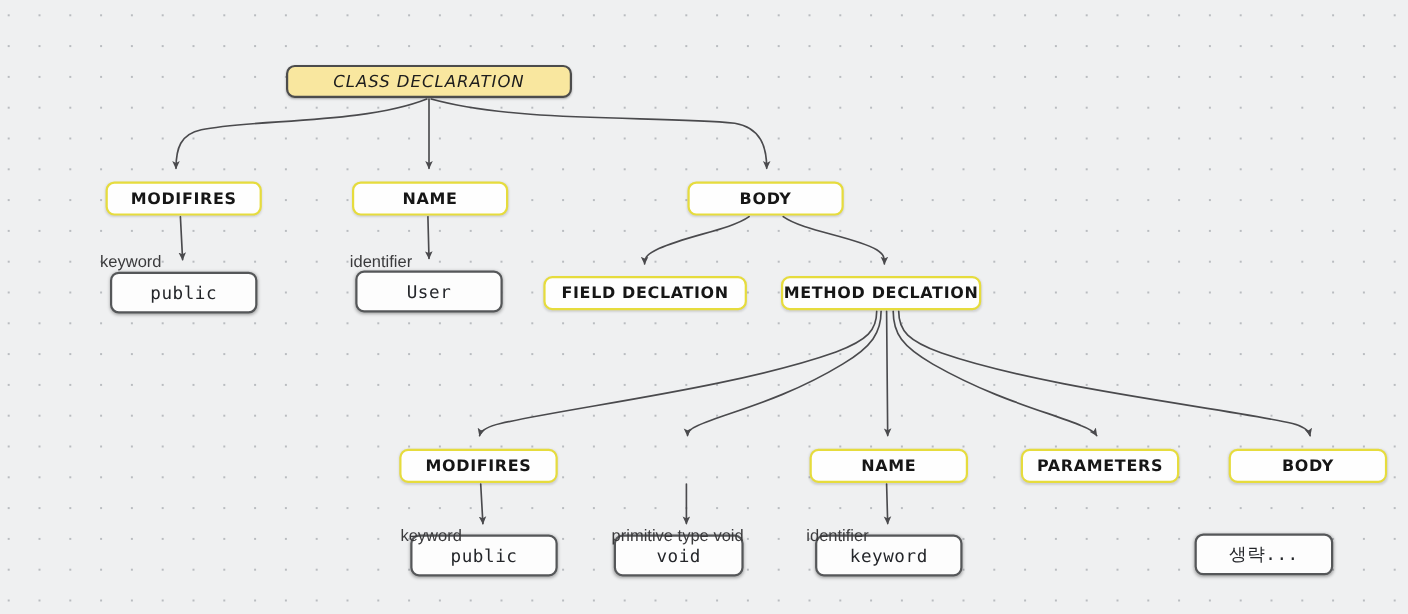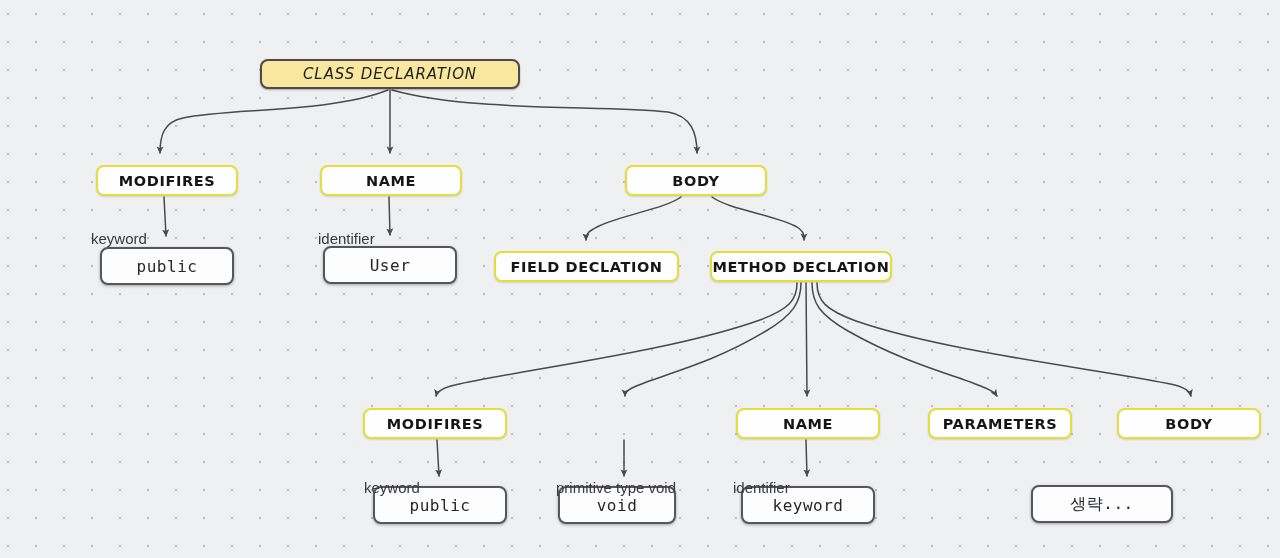--- a/index.html
+++ b/index.html
@@ -156,21 +156,21 @@
   <div class="node struct" style="left:928px; top:408px; width:144px; height:31px;text-align:right;">PARAMETERS</div>
 
   <div class="node struct" style="left:1117px; top:408px; width:144px; height:31px;">BODY</div>
 
   <div class="node leaf" style="left:373px; top:486px; width:134px; height:38px;">public</div>
 
   <div class="node leaf" style="left:558px; top:486px; width:118px; height:38px;">void</div>
 
   <div class="node leaf" style="left:741px; top:486px; width:134px; height:38px;">keyword</div>
 
-  <div class="node leaf" style="left:1031px; top:485px; width:142px; height:38px;">생략...</div>
+  <div class="node leaf" style="left:1086px; top:485px; width:126px; height:38px;">생략...</div>
 
   <div class="edge-label" style="left:91px; top:206px;">keyword</div>
 
   <div class="edge-label" style="left:318px; top:206px;">identifier</div>
 
   <div class="edge-label" style="left:364px; top:455px;">keyword</div>
 
   <div class="edge-label" style="left:556px; top:455px;">primitive type void</div>
 
   <div class="edge-label" style="left:733px; top:455px;">identifier</div>

